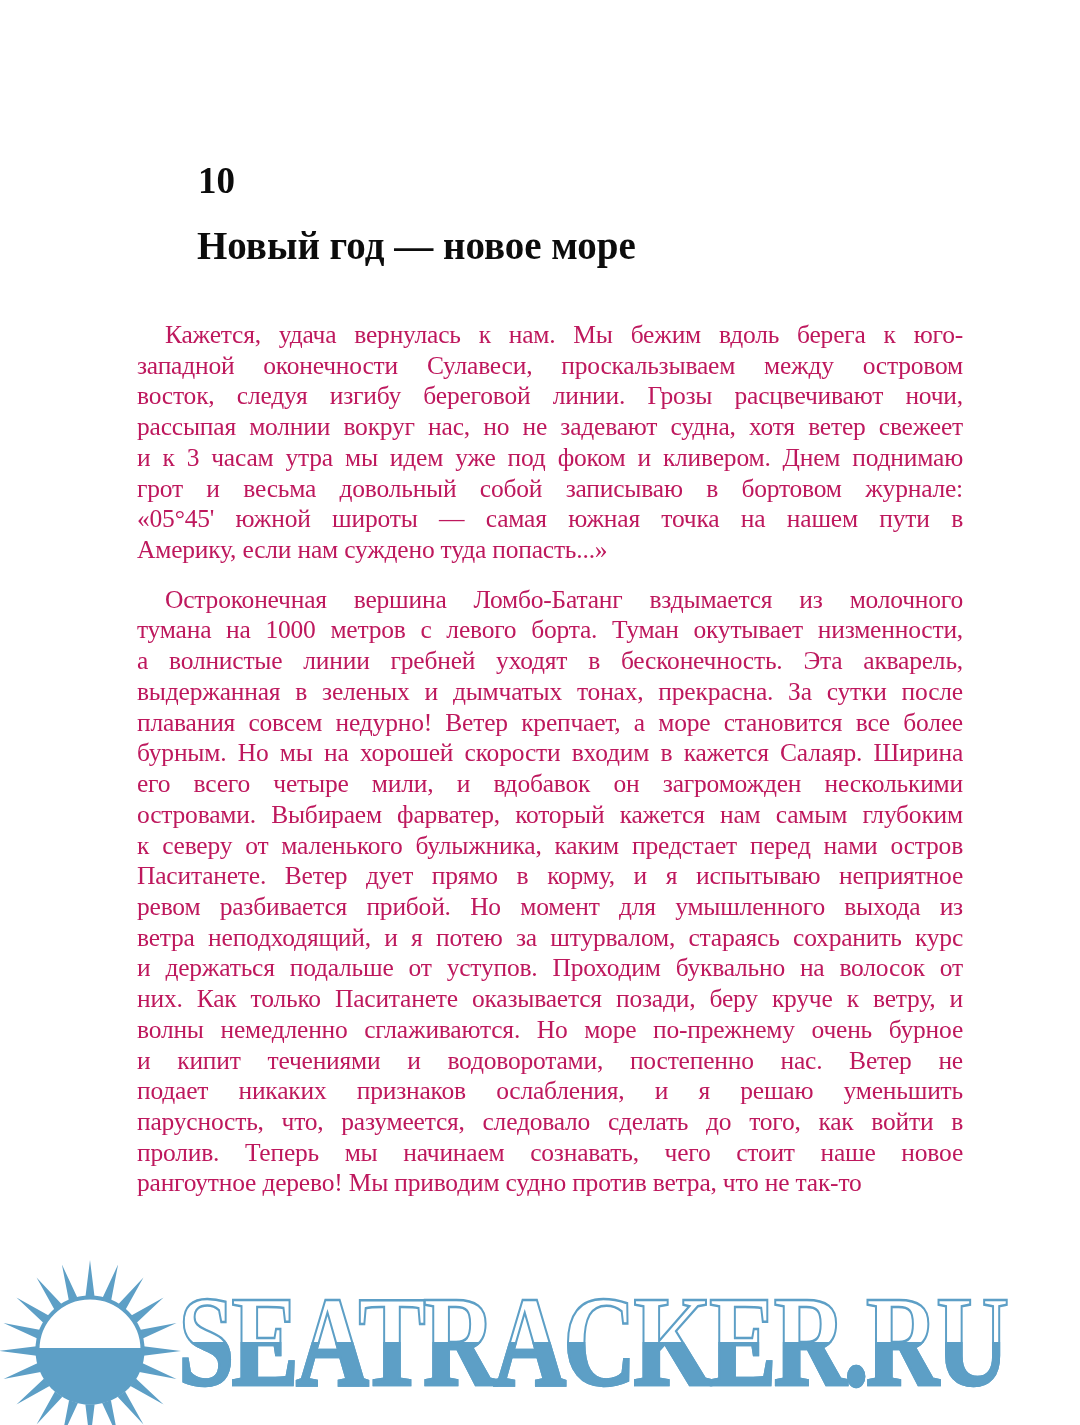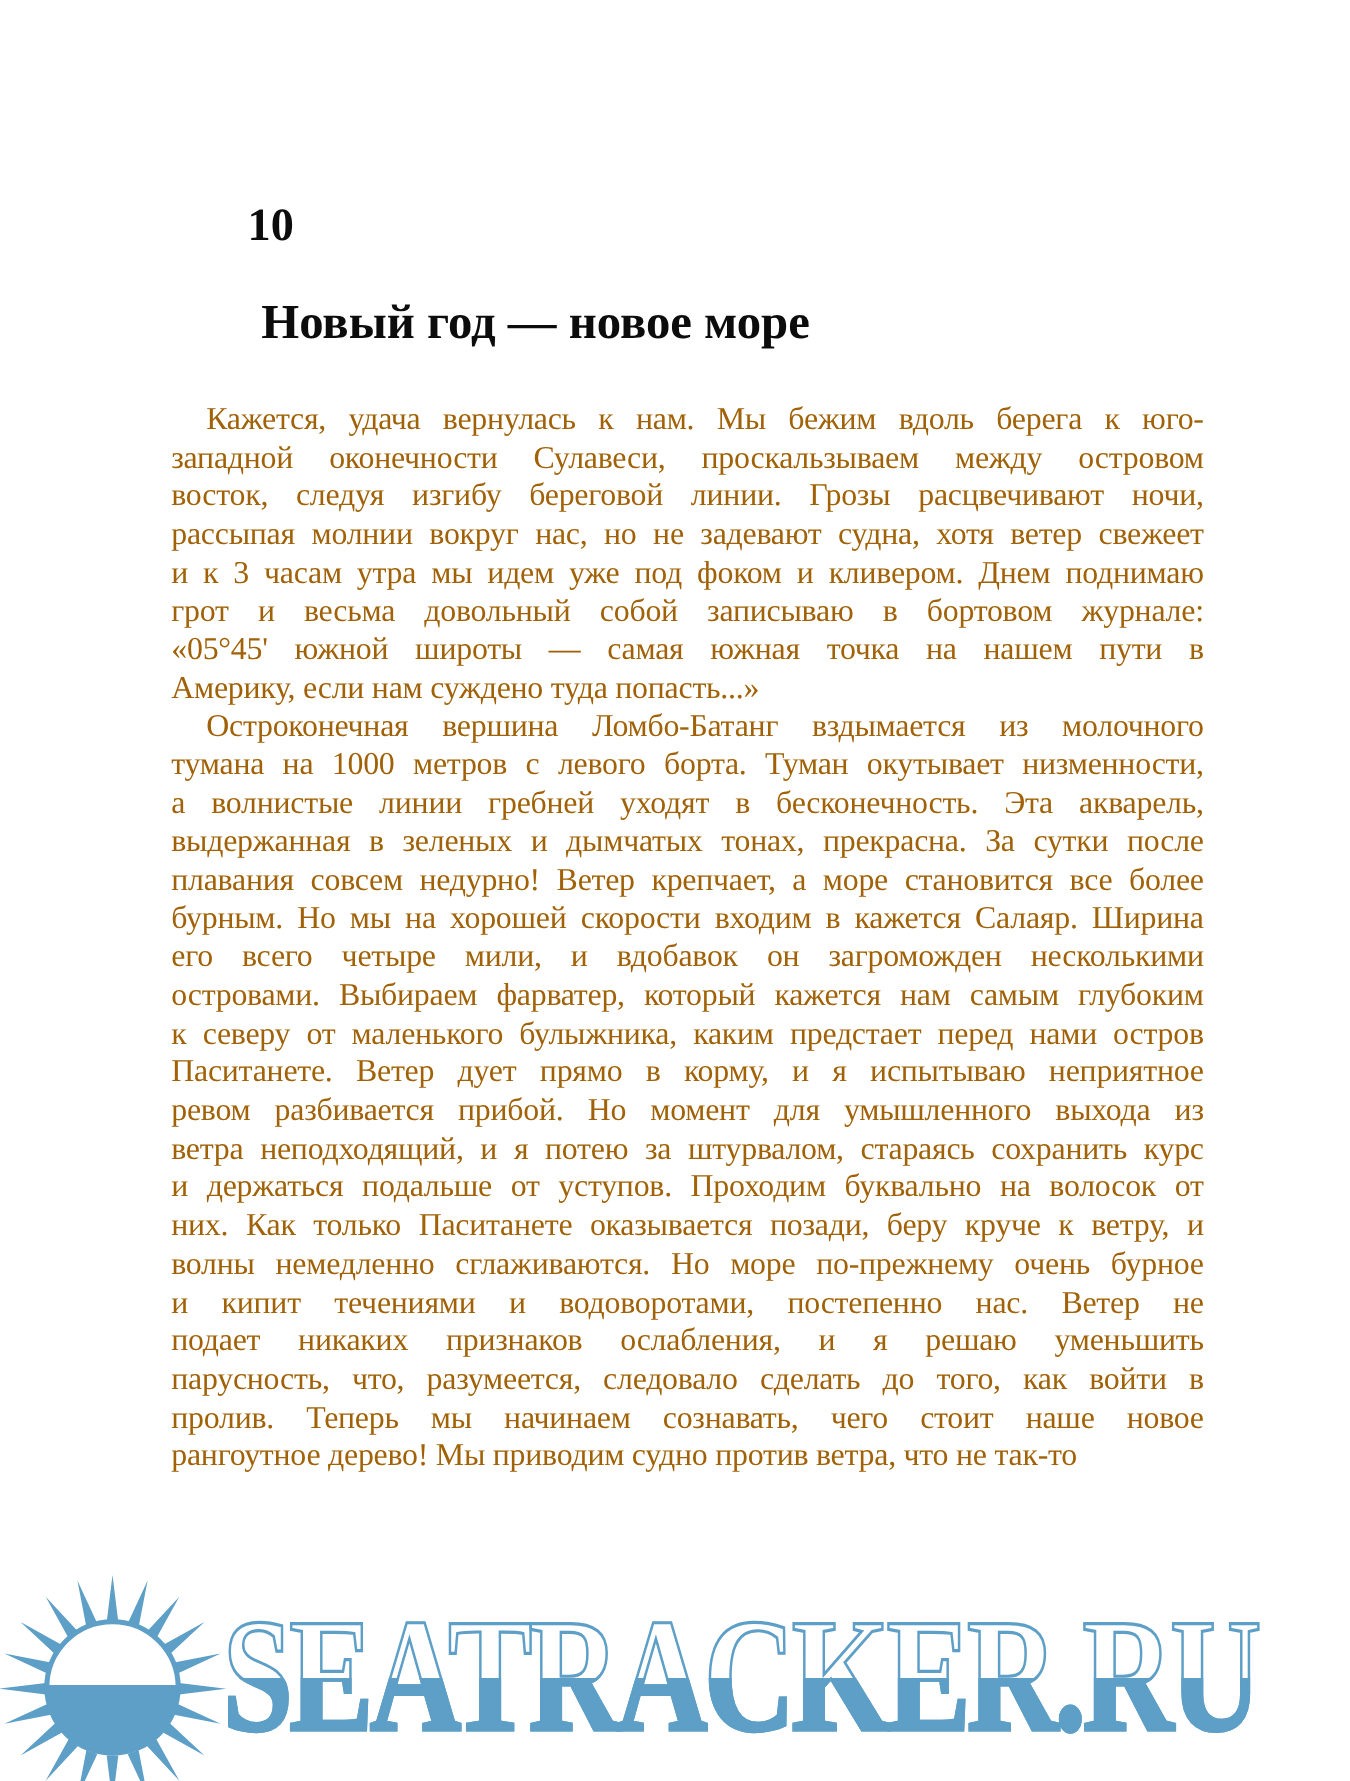--- a/index.html
+++ b/index.html
@@ -15,23 +15,23 @@
     position:absolute;left:198px;top:161px;
     font-size:37px;font-weight:bold;line-height:1.1;color:#0c0c0c;
   }
   .chapter-title{
     position:absolute;left:197px;top:225px;
     font-size:39px;font-weight:bold;line-height:1.1;color:#0c0c0c;
     white-space:nowrap;
   }
   .body-text{
     position:absolute;left:137px;top:320px;width:826px;
-    font-size:25.5px;line-height:30.72px;color:#a16207;
+    font-size:25.5px;line-height:30.72px;color:#be185d;
   }
-  .paragraph + .paragraph{margin-top:0;}
+  .paragraph + .paragraph{margin-top:19px;}
   .tline{
     text-align:justify;
     text-align-last:justify;
     letter-spacing:-0.2px;
     white-space:normal;
   }
   .tline.indent{text-indent:28px;}
   .tline.last{text-align-last:left;}
   
   .watermark-text{
@@ -49,21 +49,21 @@
     width:192px;height:192px;
   }
 </style>
 </head>
 <body>
 
 <div class="page">
 
   <div class="chapter-number">10</div>
 
-  <h1 class="chapter-title" style="margin:12px;font-size:39px;">Новый год — новое море</h1>
+  <h1 class="chapter-title" style="margin:0;font-size:39px;">Новый год — новое море</h1>
 
   <div class="body-text">
       <div class="paragraph">
         <div class="tline indent">Кажется, удача вернулась к нам. Мы бежим вдоль берега к юго-</div>
         <div class="tline">западной оконечности Сулавеси, проскальзываем между островом</div>
         <div class="tline">восток, следуя изгибу береговой линии. Грозы расцвечивают ночи,</div>
         <div class="tline">рассыпая молнии вокруг нас, но не задевают судна, хотя ветер свежеет</div>
         <div class="tline">и к 3 часам утра мы идем уже под фоком и кливером. Днем поднимаю</div>
         <div class="tline">грот и весьма довольный собой записываю в бортовом журнале:</div>
         <div class="tline">«05°45' южной широты — самая южная точка на нашем пути в</div>

